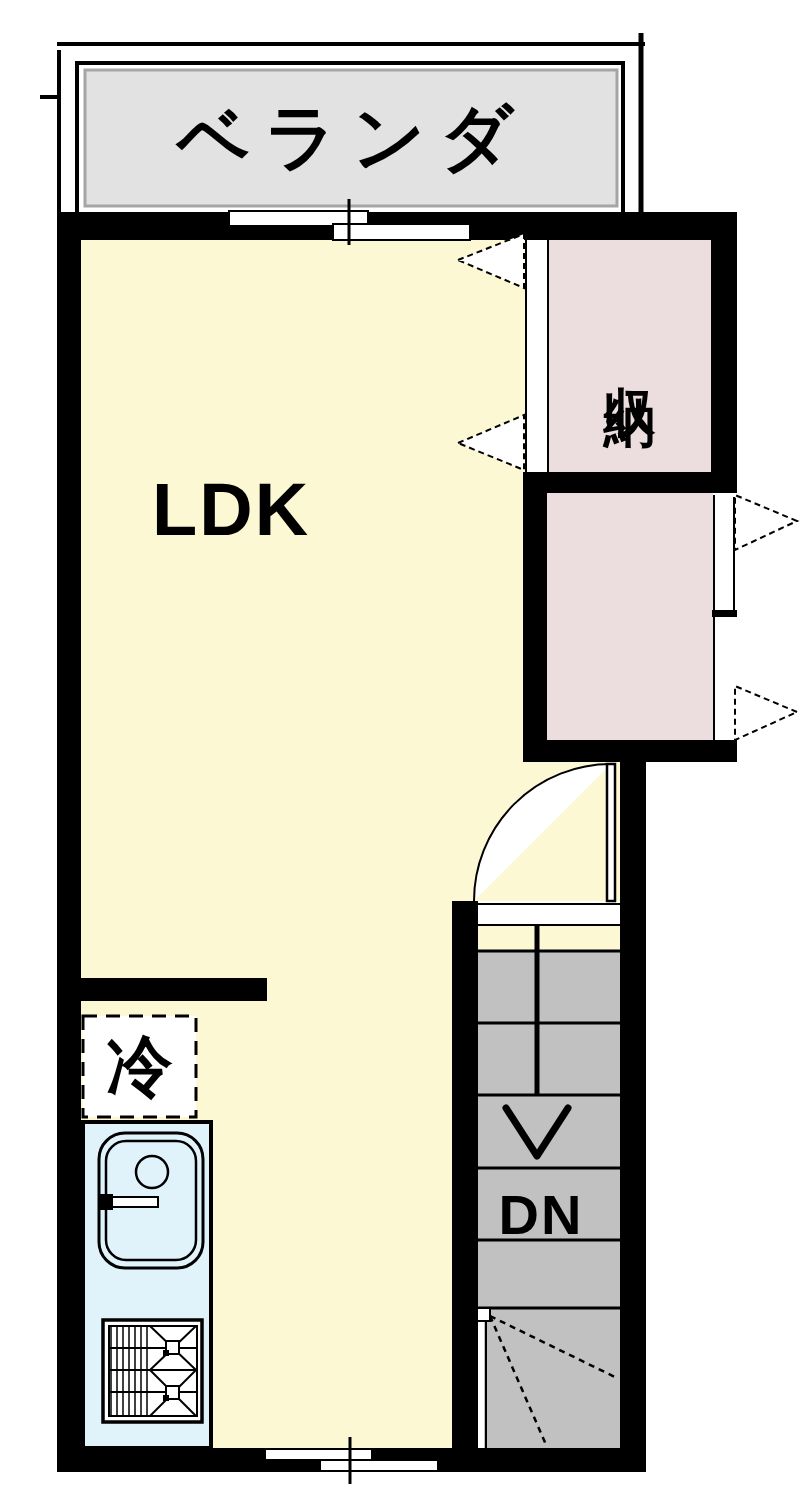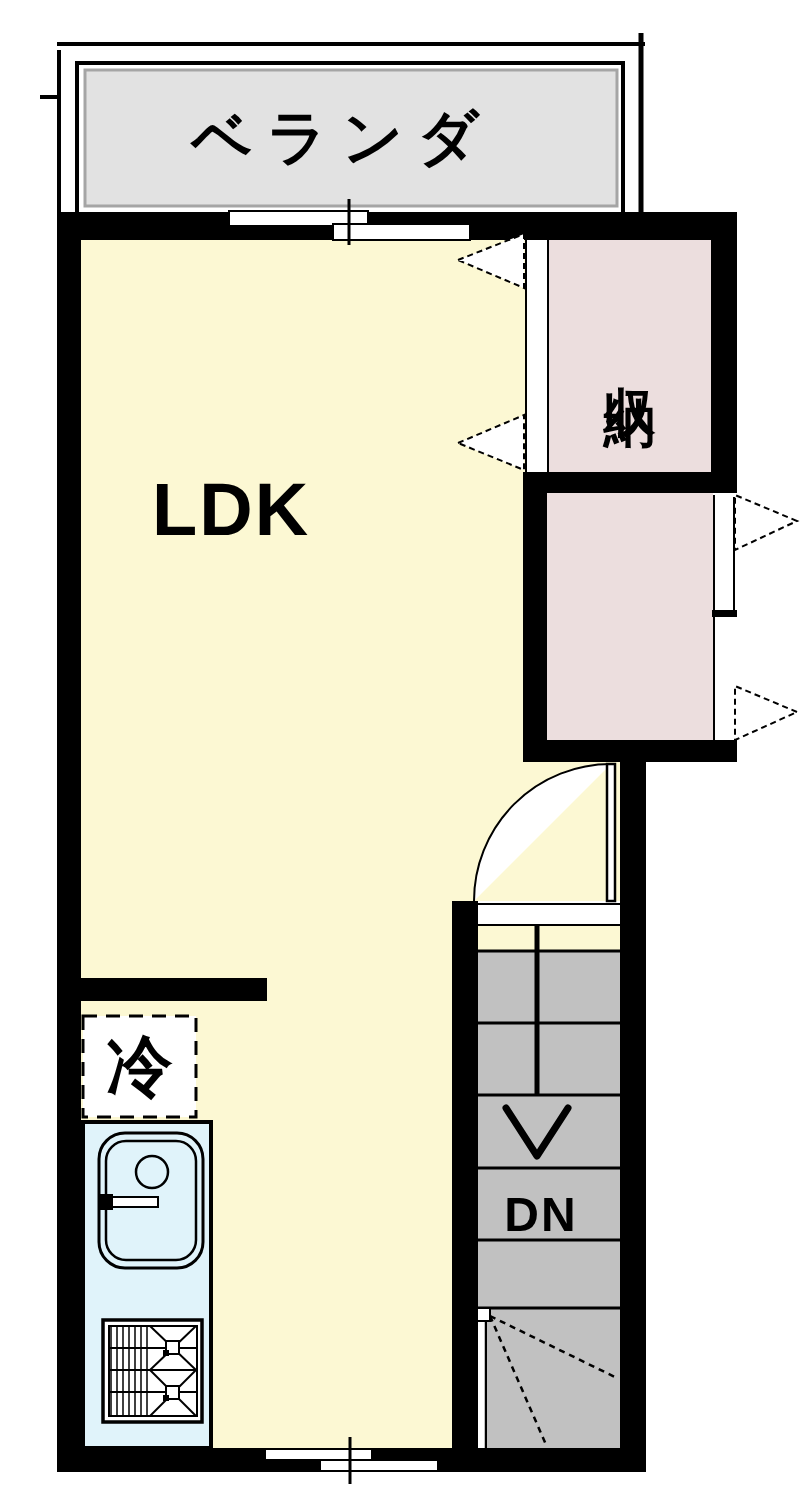--- a/index.html
+++ b/index.html
@@ -6,29 +6,29 @@
   .plan{
     position:relative;width:800px;height:1488px;background:#ffffff;
     font-family:"Liberation Sans","DejaVu Sans",sans-serif;overflow:hidden;
   }
   .plan svg{position:absolute;left:0;top:0;}
   .label{
     position:absolute;color:#000;font-weight:bold;
     display:flex;align-items:center;justify-content:center;
     white-space:nowrap;
   }
-  .veranda-label{left:76px;top:70px;width:532px;height:136px;font-size:60px;letter-spacing:14px;}
+  .veranda-label{left:86px;top:70px;width:532px;height:136px;font-size:72px;letter-spacing:14px;}
   .storage-label{
     left:548px;top:240px;width:164px;height:232px;
     writing-mode:vertical-rl;text-orientation:upright;
     font-size:52px;letter-spacing:12px;
   }
   .ldk-label{left:152px;top:468px;display:block;font-size:74px;line-height:1.14;letter-spacing:2px;text-align:center;}
   .fridge-label{left:83px;top:1016px;width:113px;height:101px;font-size:66px;}
-  .dn-label{left:478px;top:1176px;width:126px;height:76px;font-size:48px;letter-spacing:2px;}
+  .dn-label{left:478px;top:1176px;width:126px;height:76px;font-size:56px;letter-spacing:2px;}
 </style>
 </head>
 <body>
 
 <div class="plan">
 
 <svg width="800" height="1488" viewBox="0 0 800 1488">
 
   <g>
     <polygon points="81,240 526,240 526,762 620,762 620,901 452,901 452,1448 81,1448" fill="#FCF8D3"></polygon>

